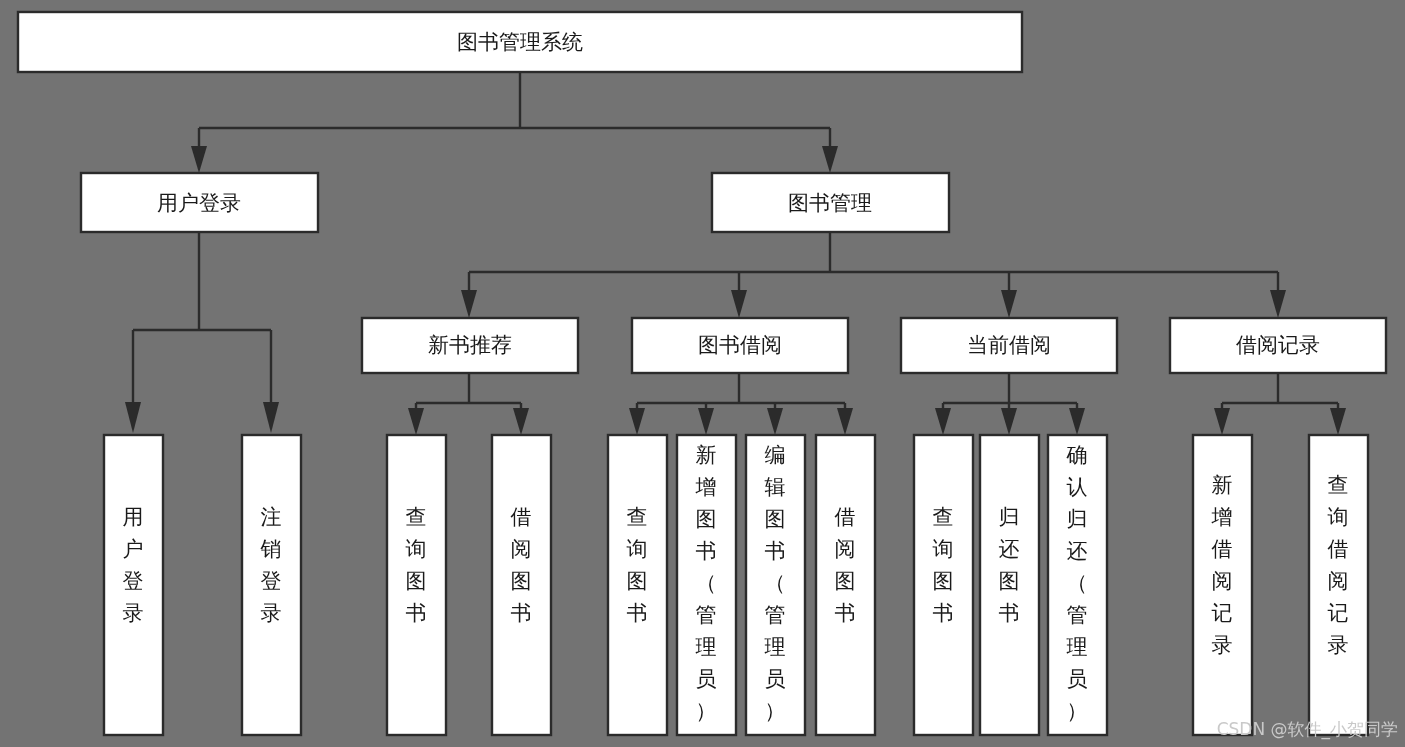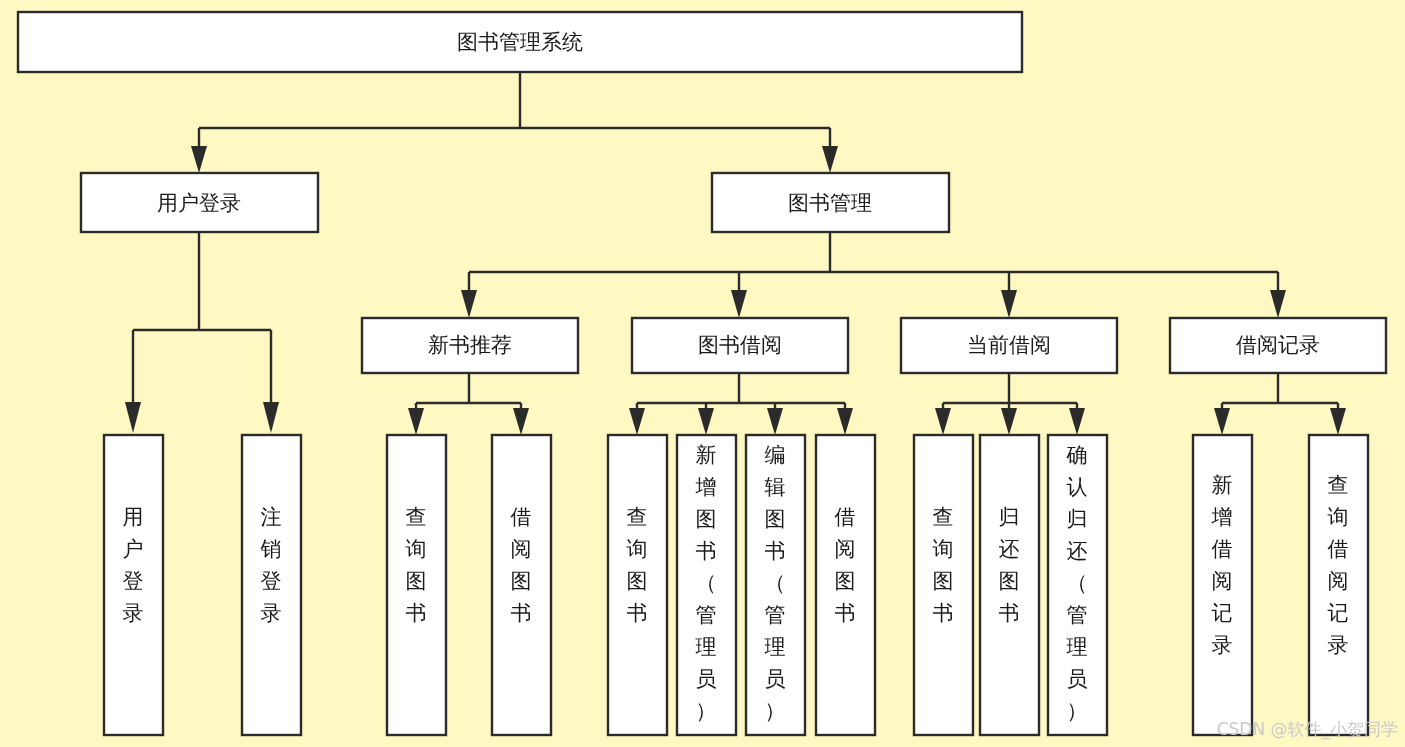--- a/index.html
+++ b/index.html
@@ -7,21 +7,21 @@
     padding: 0;
     background: #ffffff;
   }
   body {
     font-family: "DejaVu Sans", "Liberation Sans", sans-serif;
   }
   #diagram-root {
     position: relative;
     width: 1405px;
     height: 747px;
-    background: #fef9c3;
+    background: #737373;
     overflow: hidden;
   }
   svg.diagram {
     position: absolute;
     top: 0;
     left: 0;
     width: 1405px;
     height: 747px;
   }
   .node-box {

